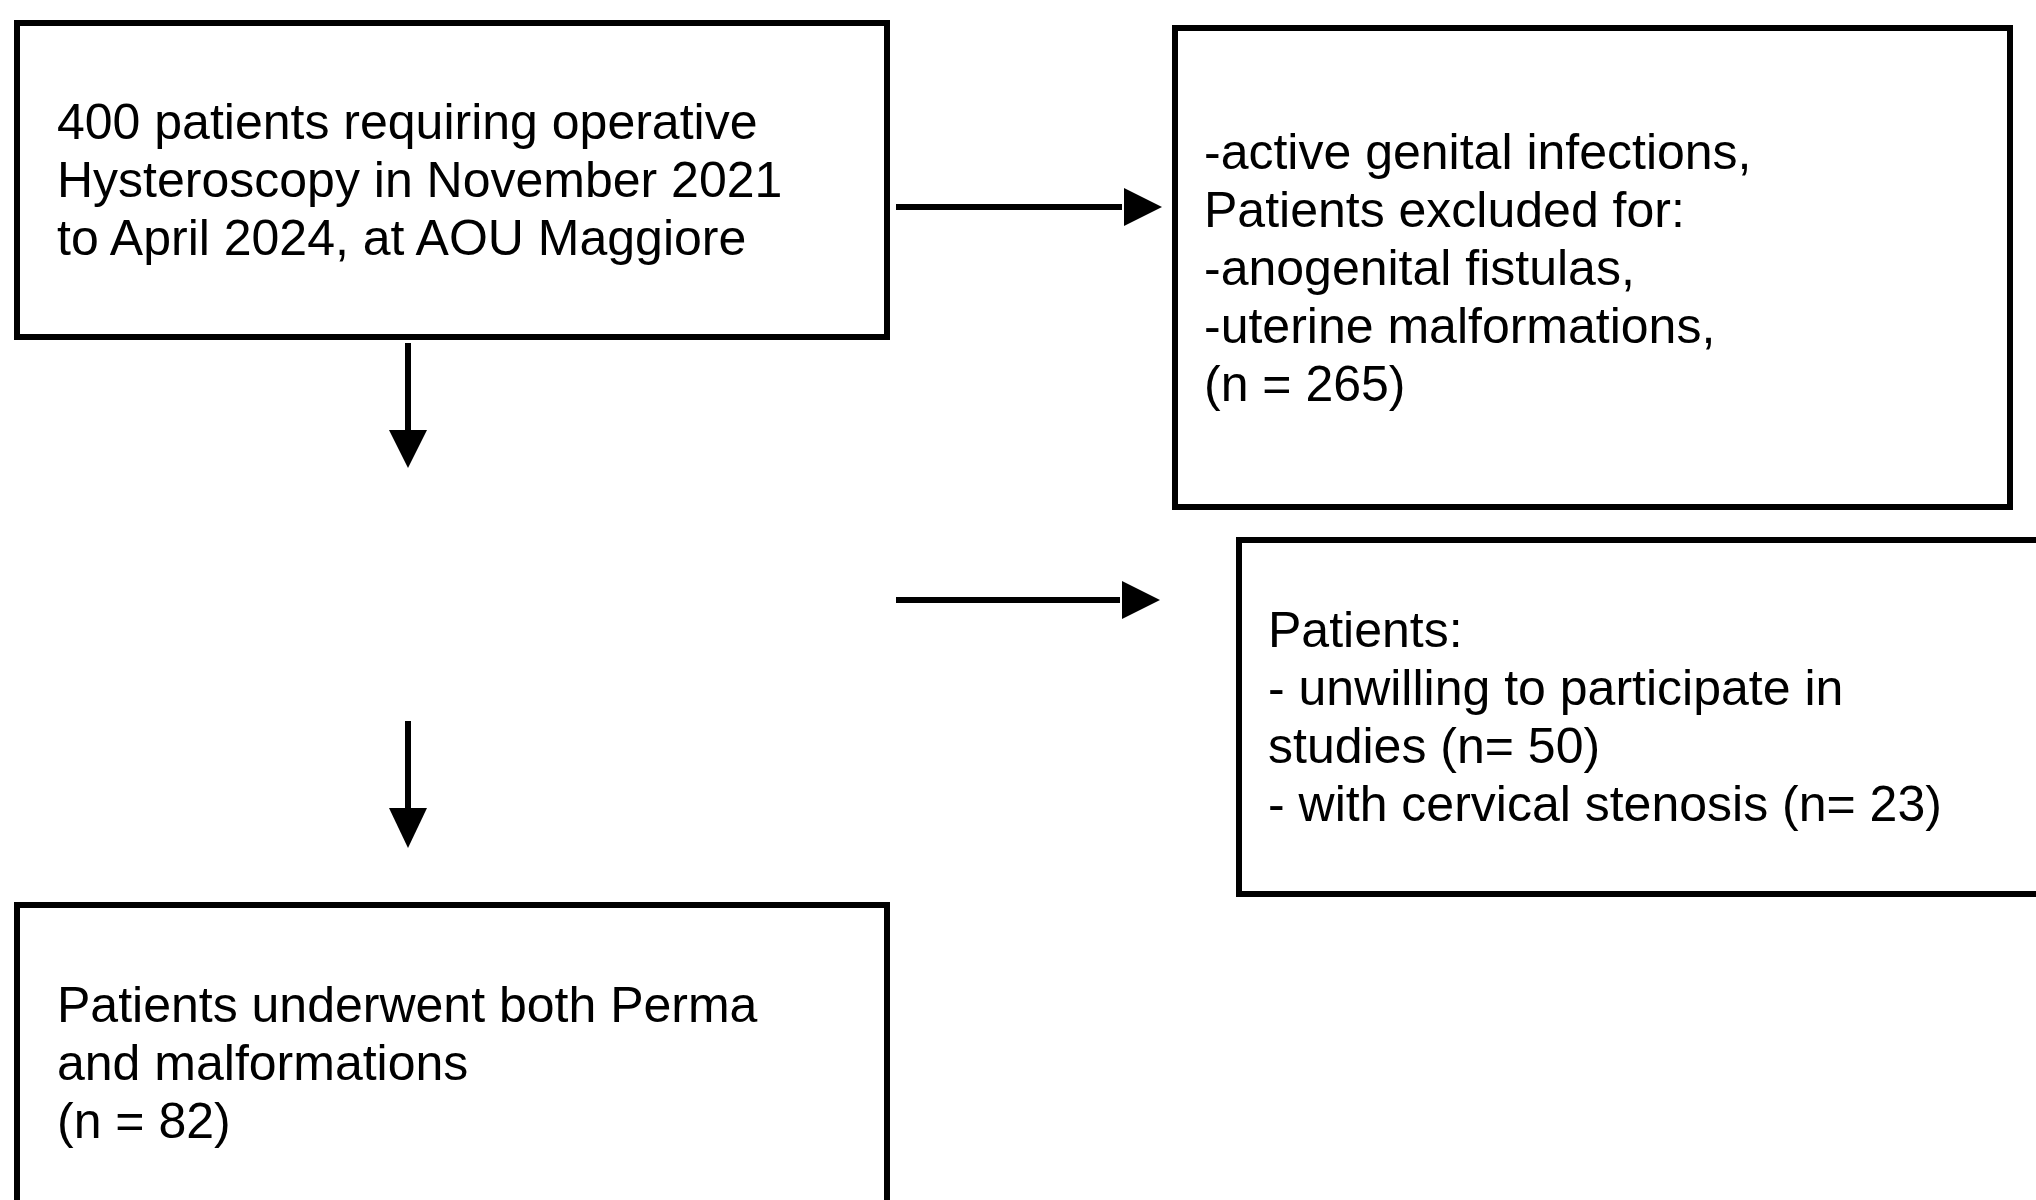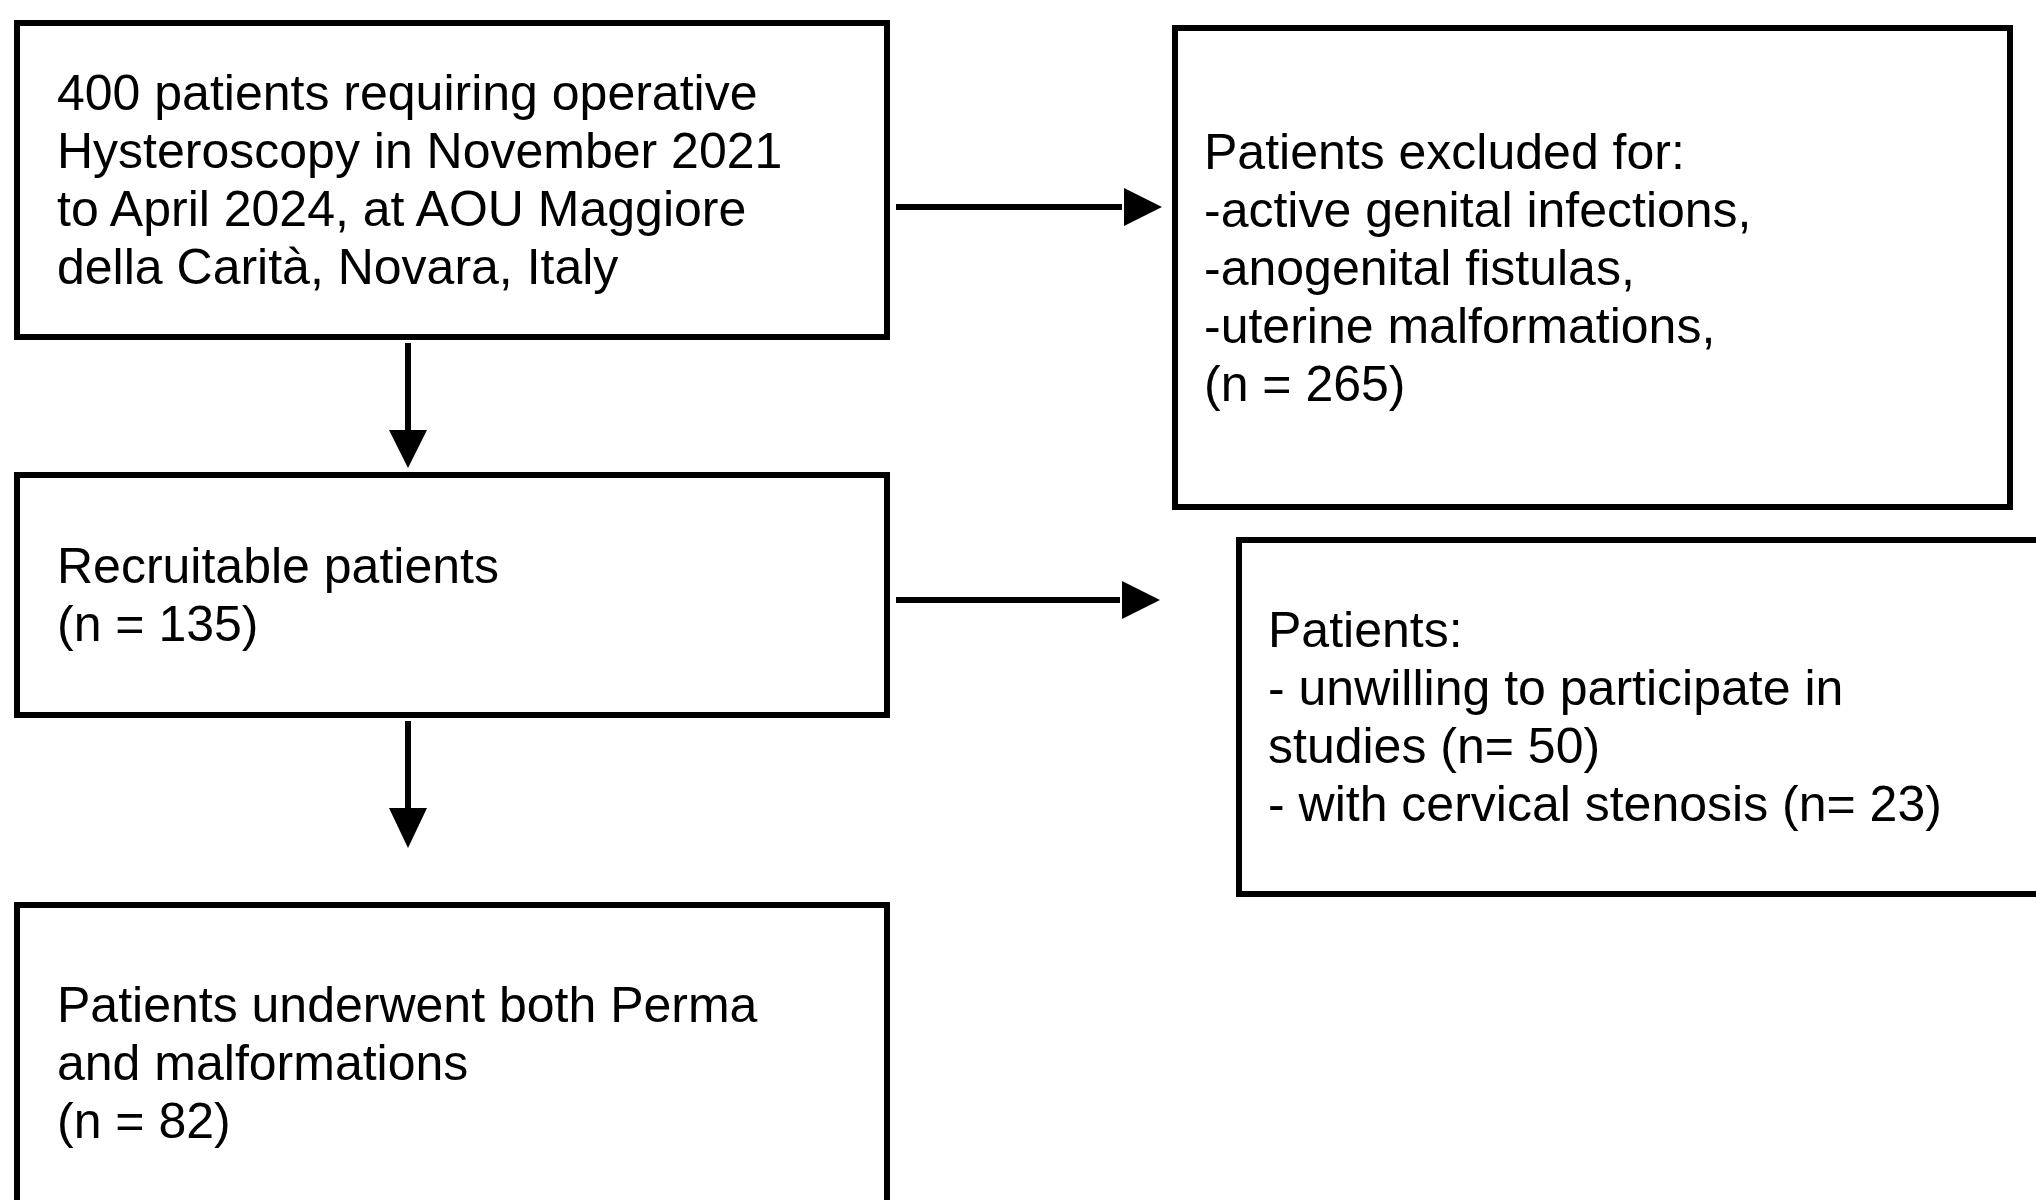--- a/index.html
+++ b/index.html
@@ -68,35 +68,30 @@
     <g>
       <line x1="408" y1="721" x2="408" y2="810" stroke="#000000" stroke-width="6"></line>
       <polygon points="408,848 389,808 427,808" fill="#000000"></polygon>
     </g>
   </svg>
 
   <div id="box-source" class="flow-box left-col">
     <span class="line-text">400 patients requiring operative</span>
     <span class="line-text">Hysteroscopy in November 2021</span>
     <span class="line-text">to April 2024, at AOU Maggiore</span>
-    <span class="line-text">della Carità, Novara, Italy</span>
   </div>
 
   <div id="box-excluded" class="flow-box right-col">
+    <span class="line-text">-active genital infections,</span>
     <span class="line-text">Patients excluded for:</span>
-    <span class="line-text">-active genital infections,</span>
     <span class="line-text">-anogenital fistulas,</span>
     <span class="line-text">-uterine malformations,</span>
     <span class="line-text">(n = 265)</span>
   </div>
 
-  <div id="box-recruitable" class="flow-box left-col">
-    <span class="line-text">Recruitable patients</span>
-    <span class="line-text">(n = 135)</span>
-  </div>
 
   <div id="box-declined" class="flow-box right-col">
     <span class="line-text">Patients:</span>
     <span class="line-text">- unwilling to participate in</span>
     <span class="line-text">studies (n= 50)</span>
     <span class="line-text">- with cervical stenosis (n= 23)</span>
   </div>
 
   <div id="box-completed" class="flow-box left-col">
     <span class="line-text">Patients underwent both Perma</span>

